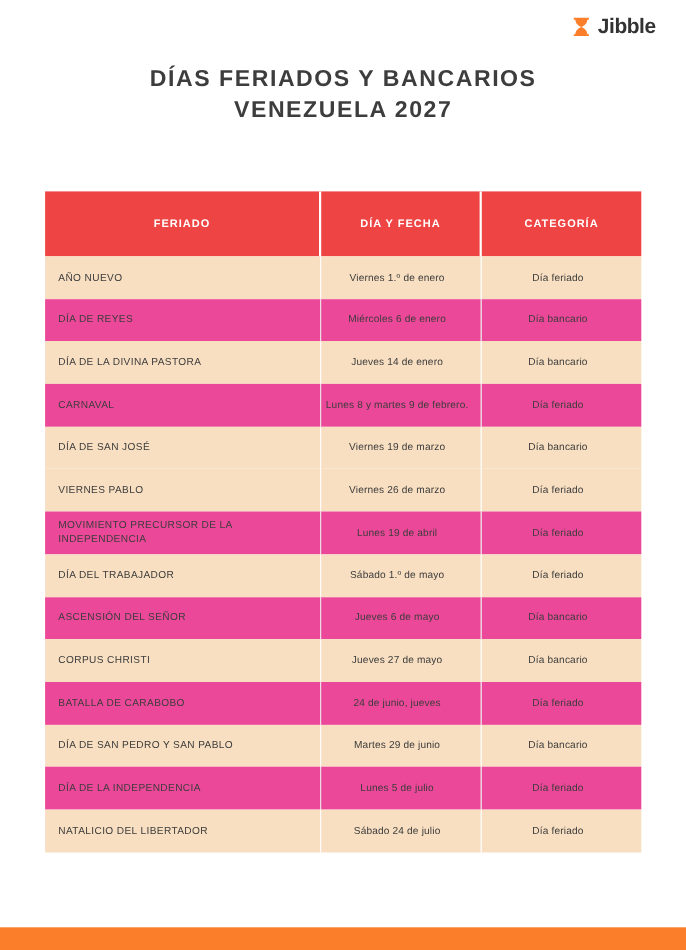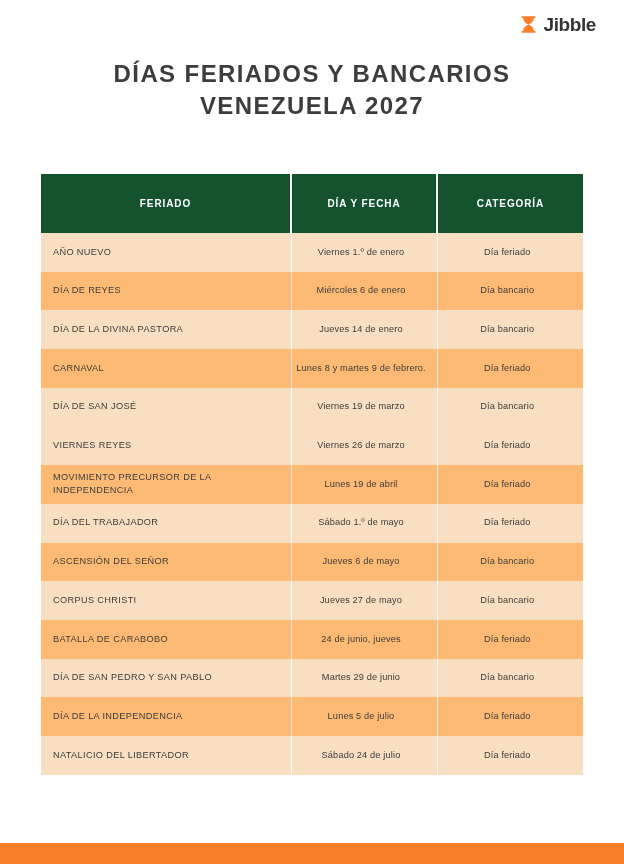--- a/index.html
+++ b/index.html
@@ -44,21 +44,21 @@
     line-height: 1;
   }
 
   
   .title {
     position: absolute;
     top: 58px;
     left: 0;
     width: 624px;
     text-align: center;
-    font-size: 24px;
+    font-size: 21px;
     font-weight: bold;
     line-height: 1.32;
     letter-spacing: 1.4px;
     color: #3d3d3d;
   }
   .title-line { display: block; }
 
   
   .table {
     position: absolute;
@@ -67,21 +67,21 @@
     width: 542px;
     border-collapse: collapse;
     table-layout: fixed;
   }
 
   .table col.c1 { width: 250px; }
   .table col.c2 { width: 146px; }
   .table col.c3 { width: 146px; }
 
   .table thead th {
-    background: #14532d;
+    background: #ef4444;
     color: #ffffff;
     font-size: 10px;
     font-weight: bold;
     letter-spacing: 0.9px;
     text-align: center;
     height: 59px;
     vertical-align: middle;
     border-right: 2px solid #ffffff;
   }
   .table thead th:last-child { border-right: none; }
@@ -90,21 +90,21 @@
     font-size: 9.2px;
     color: #3c3c3c;
     height: 38.7px;
     vertical-align: middle;
     border-right: 1px solid #ffffff;
     line-height: 1.45;
   }
   .table tbody td:last-child { border-right: none; }
 
   .table tbody tr.shaded td { background: #f8dfc1; }
-  .table tbody tr.plain td  { background: #fdba74; border-right-color: #ebebeb; }
+  .table tbody tr.plain td  { background: #ec4899; border-right-color: #ebebeb; }
   .table tbody tr.plain td:last-child { border-right: none; }
 
   .cell-name {
     padding-left: 12px;
     padding-right: 8px;
     text-align: left;
     letter-spacing: 0.35px;
   }
   .cell-date, .cell-cat {
     text-align: center;
@@ -175,21 +175,21 @@
           <td class="cell-name">CARNAVAL</td>
           <td class="cell-date">Lunes 8 y martes 9 de febrero.</td>
           <td class="cell-cat">Día feriado</td>
         </tr>
         <tr class="shaded">
           <td class="cell-name">DÍA DE SAN JOSÉ</td>
           <td class="cell-date">Viernes 19 de marzo</td>
           <td class="cell-cat">Día bancario</td>
         </tr>
         <tr class="shaded">
-          <td class="cell-name">VIERNES REYES</td>
+          <td class="cell-name">VIERNES PABLO</td>
           <td class="cell-date">Viernes 26 de marzo</td>
           <td class="cell-cat">Día feriado</td>
         </tr>
         <tr class="plain">
           <td class="cell-name">MOVIMIENTO PRECURSOR DE LA INDEPENDENCIA</td>
           <td class="cell-date">Lunes 19 de abril</td>
           <td class="cell-cat">Día feriado</td>
         </tr>
         <tr class="shaded">
           <td class="cell-name">DÍA DEL TRABAJADOR</td>

